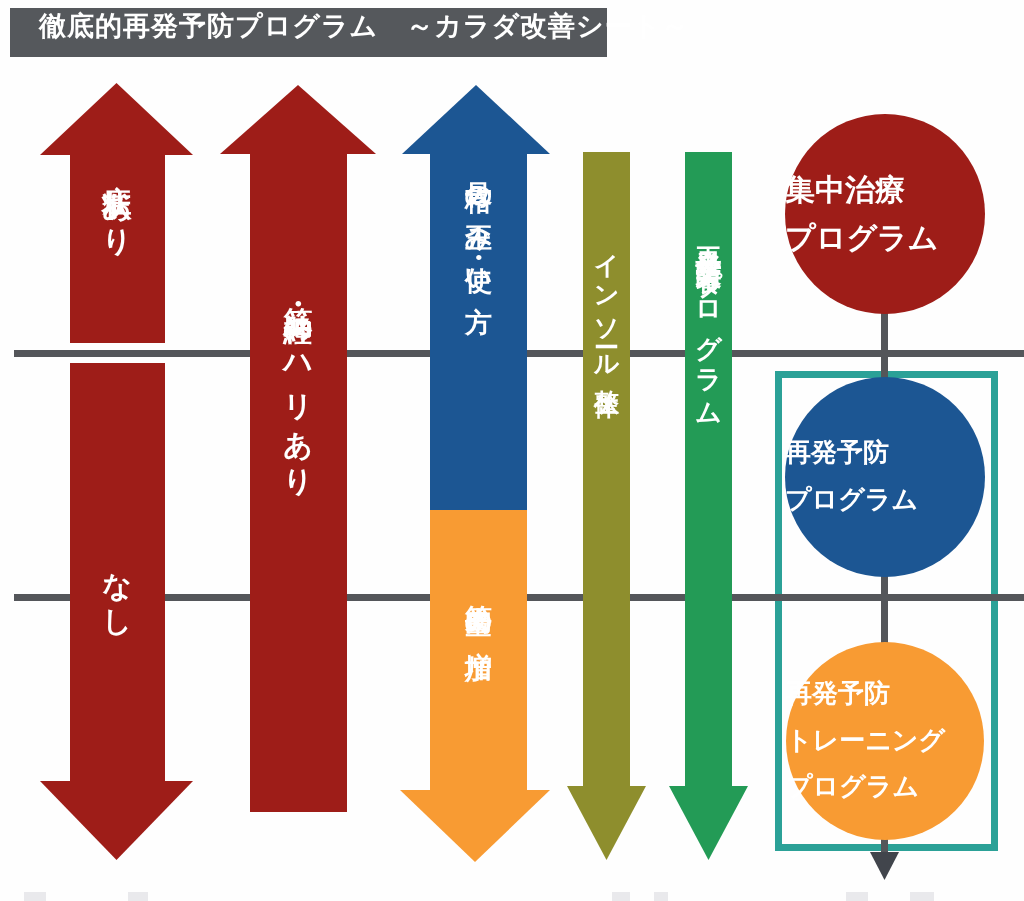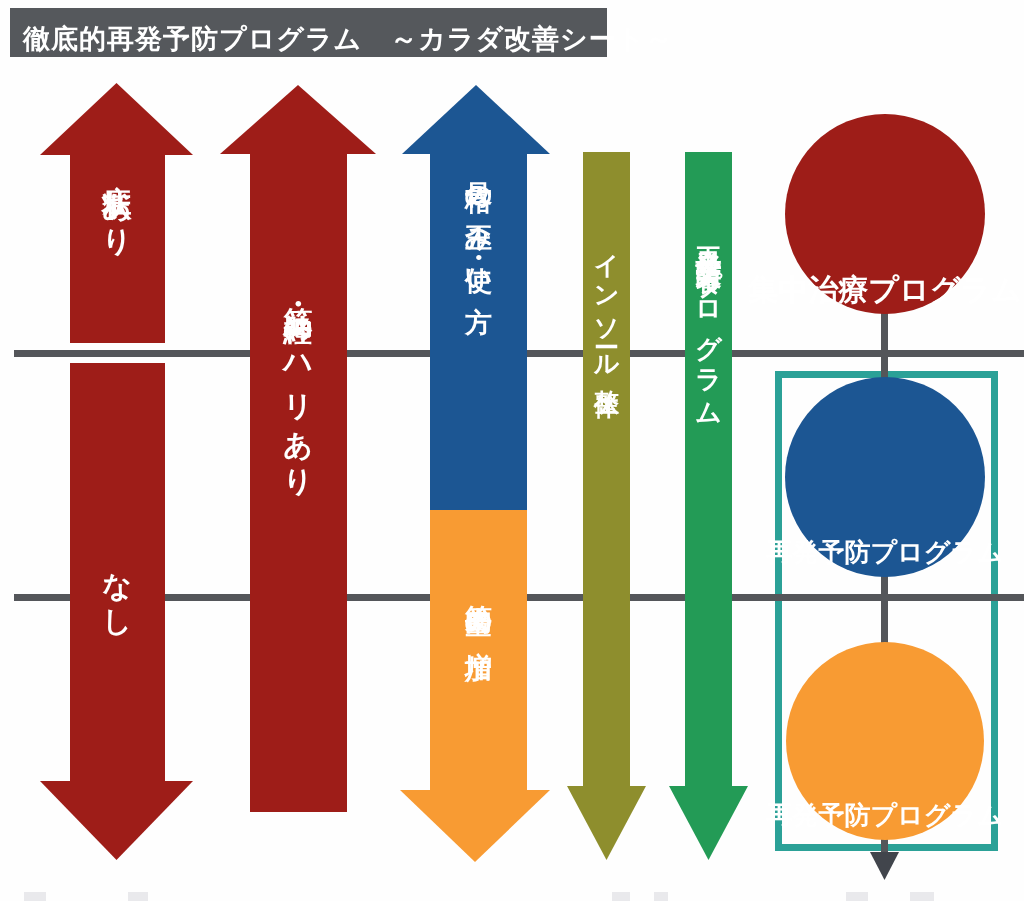--- a/index.html
+++ b/index.html
@@ -3,21 +3,21 @@
 <meta charset="utf-8">
 <style>
   html,body{margin:0;padding:0;background:#fff;}
   .stage{
     position:relative;width:1024px;height:901px;background:#fefefe;overflow:hidden;
     font-family:"Liberation Serif","DejaVu Serif",serif;font-weight:bold;
   }
   
   .title-bar{
     position:absolute;left:10px;top:8px;width:597px;height:49px;background:#55585c;
-    display:flex;align-items:flex-end;box-sizing:border-box;padding-left:13px;
+    display:flex;align-items:flex-start;box-sizing:border-box;padding-left:29px;
   }
   .title-bar span{color:#fff;font-size:27px;letter-spacing:1px;white-space:nowrap;}
   
   .frame{
     position:absolute;left:775px;top:371px;width:223px;height:480px;
     border:7px solid #2ba197;box-sizing:border-box;z-index:1;background:transparent;
   }
   .hline{position:absolute;left:14px;width:1010px;height:7px;background:#54565a;z-index:2;}
   .hline.l1{top:350px;}
   .hline.l2{top:594px;}
@@ -63,21 +63,21 @@
   .lb-a1t{left:70px;top:163px;width:95px;height:230px;font-size:29px;}
   .lb-a1b{left:70px;top:551px;width:95px;height:120px;font-size:29px;}
   .lb-a2{left:250px;top:283px;width:97px;height:300px;font-size:29px;}
   .lb-a3t{left:430px;top:161px;width:97px;height:280px;font-size:27px;}
   .lb-a3b{left:430px;top:583px;width:97px;height:195px;font-size:27px;}
   .lb-a4{left:583px;top:236px;width:47px;height:210px;font-size:25px;}
   .lb-a5{left:685px;top:226px;width:47px;height:345px;font-size:26px;}
   
   .circle{
     position:absolute;border-radius:50%;z-index:4;color:#fff;text-align:center;
-    display:flex;flex-direction:row;justify-content:center;align-items:flex-end;
+    display:flex;flex-direction:column;justify-content:center;align-items:flex-start;
   }
   .circle span{display:block;white-space:nowrap;}
   .c-red{left:785px;top:114px;width:200px;height:200px;background:#9e1d18;font-size:30px;line-height:1.6;}
   .c-blue{left:785px;top:377px;width:200px;height:200px;background:#1c5693;font-size:26px;line-height:1.8;}
   .c-orange{left:786px;top:642px;width:198px;height:198px;background:#f89b33;font-size:26px;line-height:1.8;}
   
   .frag{position:absolute;top:892px;height:9px;background:#e9e9ec;z-index:1;}
   .f1{left:24px;width:22px;}
   .f2{left:128px;width:20px;}
   .f3{left:612px;width:18px;}
@@ -144,20 +144,21 @@
   <div class="circle c-red">
     <span>集中治療</span>
     <span>プログラム</span>
   </div>
   <div class="circle c-blue">
     <span>再発予防</span>
     <span>プログラム</span>
   </div>
   <div class="circle c-orange">
     <span>再発予防</span>
+    <span>トレーニング</span>
     <span>プログラム</span>
   </div>
 
   <div class="frag f1"></div>
   <div class="frag f2"></div>
   <div class="frag f3"></div>
   <div class="frag f4"></div>
   <div class="frag f5"></div>
   <div class="frag f6"></div>
 

